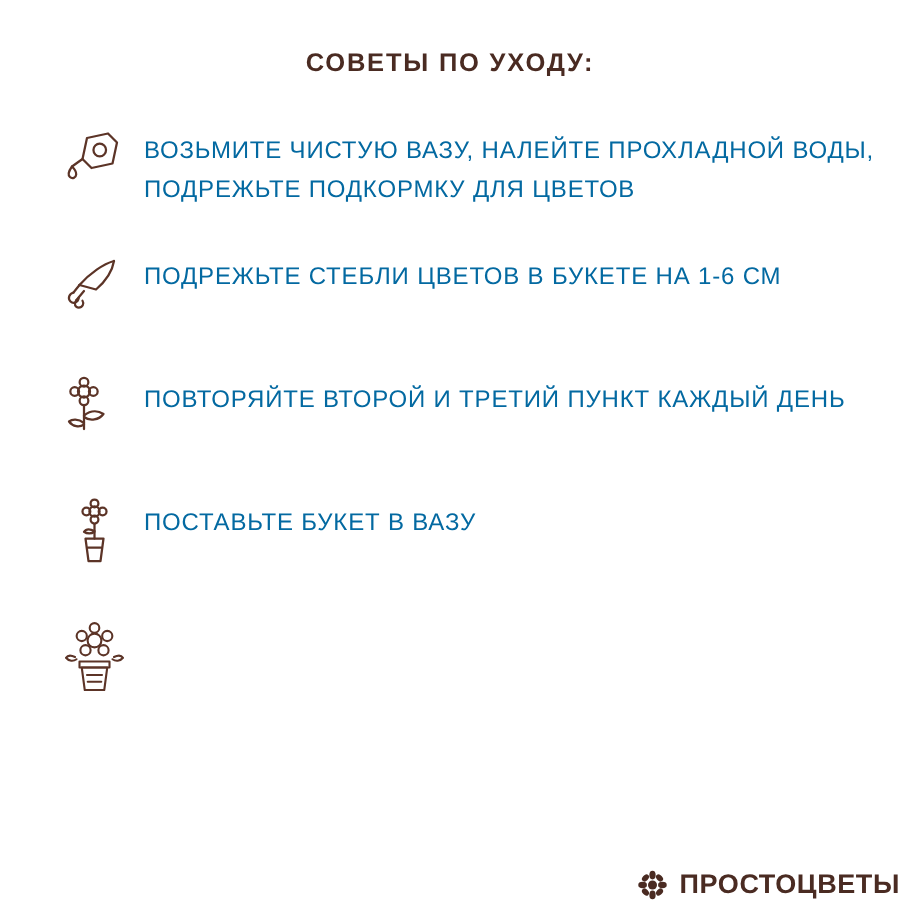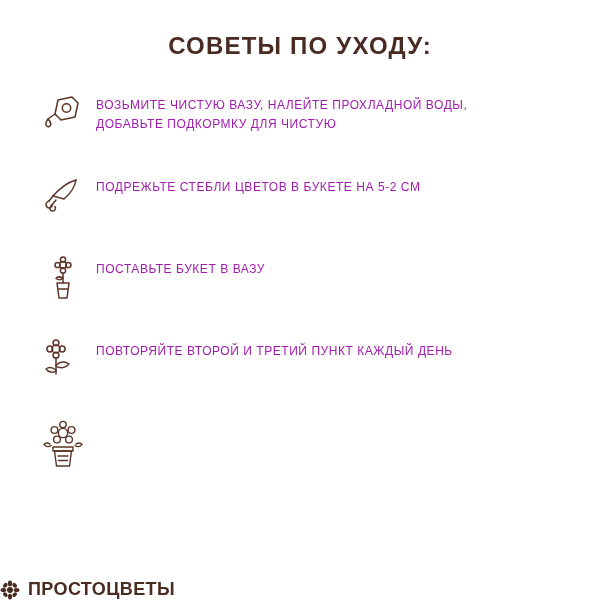--- a/index.html
+++ b/index.html
@@ -16,21 +16,21 @@
   }
   .page {
     position: relative;
     width: 600px;
     height: 600px;
     box-sizing: border-box;
     padding: 0;
   }
   .title {
     text-align: center;
-    font-size: 24px;
+    font-size: 17px;
     font-weight: bold;
     letter-spacing: 1.2px;
     color: #4a2b22;
     margin-top: 32px;
     margin-bottom: 0;
   }
   .tips {
     margin-top: 30px;
     padding-left: 30px;
     padding-right: 40px;
@@ -44,40 +44,40 @@
   .tip-icon {
     width: 66px;
     min-width: 66px;
     display: flex;
     align-items: center;
     justify-content: center;
     padding-top: 2px;
   }
   .tip-text {
     padding-top: 6px;
-    font-size: 12px;
+    font-size: 16px;
     line-height: 1.62;
     letter-spacing: 0.55px;
-    color: #a21caf;
+    color: #0369a1;
   }
   .tip-line {
     display: block;
     white-space: nowrap;
   }
   .footer {
     position: absolute;
     left: 0;
     right: 0;
     bottom: 32px;
     text-align: center;
   }
   .brand-row {
     display: flex;
     align-items: center;
-    justify-content: flex-start;
+    justify-content: flex-end;
     gap: 8px;
   }
   .brand-name {
     font-size: 18px;
     font-weight: bold;
     letter-spacing: 0.4px;
     color: #4a2b22;
   }
   .brand-tagline {
     margin-top: 7px;
@@ -100,74 +100,74 @@
       <div class="tip-icon">
         <svg width="42" height="44" viewBox="0 0 42 44" fill="none" stroke="#5c3427" stroke-width="1.5" stroke-linecap="round" stroke-linejoin="round">
           <path d="M16 8 L30 5 L36 11 L33 25 L19 28 L13 22 Z"></path>
           <circle cx="24.5" cy="16" r="4.2"></circle>
           <path d="M13 22 L6 27"></path>
           <path d="M6 27 C3.5 30.5 3 32.5 4.6 34 C6.2 35.5 8.6 34.6 8.8 32.2 C8.95 30.4 7.6 28.6 6 27 Z"></path>
         </svg>
       </div>
       <div class="tip-text">
         <span class="tip-line">ВОЗЬМИТЕ ЧИСТУЮ ВАЗУ, НАЛЕЙТЕ ПРОХЛАДНОЙ ВОДЫ,</span>
-        <span class="tip-line">ДОБАВЬТЕ ПОДКОРМКУ ДЛЯ ЧИСТУЮ</span>
+        <span class="tip-line">ПОДРЕЖЬТЕ ПОДКОРМКУ ДЛЯ ЦВЕТОВ</span>
       </div>
     </div>
 
     <div class="tip">
       <div class="tip-icon">
         <svg width="42" height="40" viewBox="0 0 42 40" fill="none" stroke="#5c3427" stroke-width="1.5" stroke-linecap="round" stroke-linejoin="round">
           <path d="M34 6 C27 8 18 14 11 22"></path>
           <path d="M34 6 C33 12 29 19 22 25 L11 22"></path>
           <path d="M11 22 L7 27"></path>
           <path d="M7 27 C4 28 3 31 5 33 C7 35 10 33.5 10.5 30.5"></path>
           <path d="M14 26 L9 32"></path>
           <path d="M9 32 C7 34.5 8 37 10.5 37 C13 37 14.3 34.5 13 32.5"></path>
         </svg>
       </div>
       <div class="tip-text">
-        <span class="tip-line">ПОДРЕЖЬТЕ СТЕБЛИ ЦВЕТОВ В БУКЕТЕ НА 5-2 СМ</span>
+        <span class="tip-line">ПОДРЕЖЬТЕ СТЕБЛИ ЦВЕТОВ В БУКЕТЕ НА 1-6 СМ</span>
+      </div>
+    </div>
+
+    <div class="tip">
+      <div class="tip-icon">
+        <svg width="42" height="42" viewBox="0 0 42 42" fill="none" stroke="#5c3427" stroke-width="1.5" stroke-linecap="round" stroke-linejoin="round">
+          <circle cx="14" cy="11" r="4"></circle>
+          <circle cx="14" cy="4.8" r="2.9"></circle>
+          <circle cx="20.2" cy="11" r="2.9"></circle>
+          <circle cx="14" cy="17.2" r="2.9"></circle>
+          <circle cx="7.8" cy="11" r="2.9"></circle>
+          <path d="M14 21 L14 36"></path>
+          <path d="M14 27 C19 23 24 24 27 26 C24 30 18 31 14 28"></path>
+          <path d="M14 32 C10 29 6 29.5 4 31 C6.5 34.5 11 35 14 33"></path>
+        </svg>
+      </div>
+      <div class="tip-text">
+        <span class="tip-line">ПОВТОРЯЙТЕ ВТОРОЙ И ТРЕТИЙ ПУНКТ КАЖДЫЙ ДЕНЬ</span>
       </div>
     </div>
 
     <div class="tip">
       <div class="tip-icon">
         <svg width="38" height="48" viewBox="0 0 38 48" fill="none" stroke="#5c3427" stroke-width="1.5" stroke-linecap="round" stroke-linejoin="round">
           <circle cx="19" cy="9" r="3.4"></circle>
           <circle cx="19" cy="3.6" r="2.6"></circle>
           <circle cx="24.4" cy="9" r="2.6"></circle>
           <circle cx="19" cy="14.4" r="2.6"></circle>
           <circle cx="13.6" cy="9" r="2.6"></circle>
           <path d="M19 17.5 L19 27"></path>
           <path d="M19 22 C15 20 13 21 12 22.5 C14 24 17 24 19 22.5"></path>
           <path d="M13 27 L25 27 L23 42 L15 42 Z"></path>
           <path d="M14.6 33 L23.4 33"></path>
         </svg>
       </div>
       <div class="tip-text">
         <span class="tip-line">ПОСТАВЬТЕ БУКЕТ В ВАЗУ</span>
-      </div>
-    </div>
-
-    <div class="tip">
-      <div class="tip-icon">
-        <svg width="42" height="42" viewBox="0 0 42 42" fill="none" stroke="#5c3427" stroke-width="1.5" stroke-linecap="round" stroke-linejoin="round">
-          <circle cx="14" cy="11" r="4"></circle>
-          <circle cx="14" cy="4.8" r="2.9"></circle>
-          <circle cx="20.2" cy="11" r="2.9"></circle>
-          <circle cx="14" cy="17.2" r="2.9"></circle>
-          <circle cx="7.8" cy="11" r="2.9"></circle>
-          <path d="M14 21 L14 36"></path>
-          <path d="M14 27 C19 23 24 24 27 26 C24 30 18 31 14 28"></path>
-          <path d="M14 32 C10 29 6 29.5 4 31 C6.5 34.5 11 35 14 33"></path>
-        </svg>
-      </div>
-      <div class="tip-text">
-        <span class="tip-line">ПОВТОРЯЙТЕ ВТОРОЙ И ТРЕТИЙ ПУНКТ КАЖДЫЙ ДЕНЬ</span>
       </div>
     </div>
 
     <div class="tip">
       <div class="tip-icon">
         <svg width="44" height="56" viewBox="0 0 44 56" fill="none" stroke="#5c3427" stroke-width="1.4" stroke-linecap="round" stroke-linejoin="round">
           <circle cx="22" cy="13" r="4.6"></circle>
           <circle cx="13.5" cy="10" r="3.4"></circle>
           <circle cx="30.5" cy="10" r="3.4"></circle>
           <circle cx="16" cy="19.5" r="3.4"></circle>

